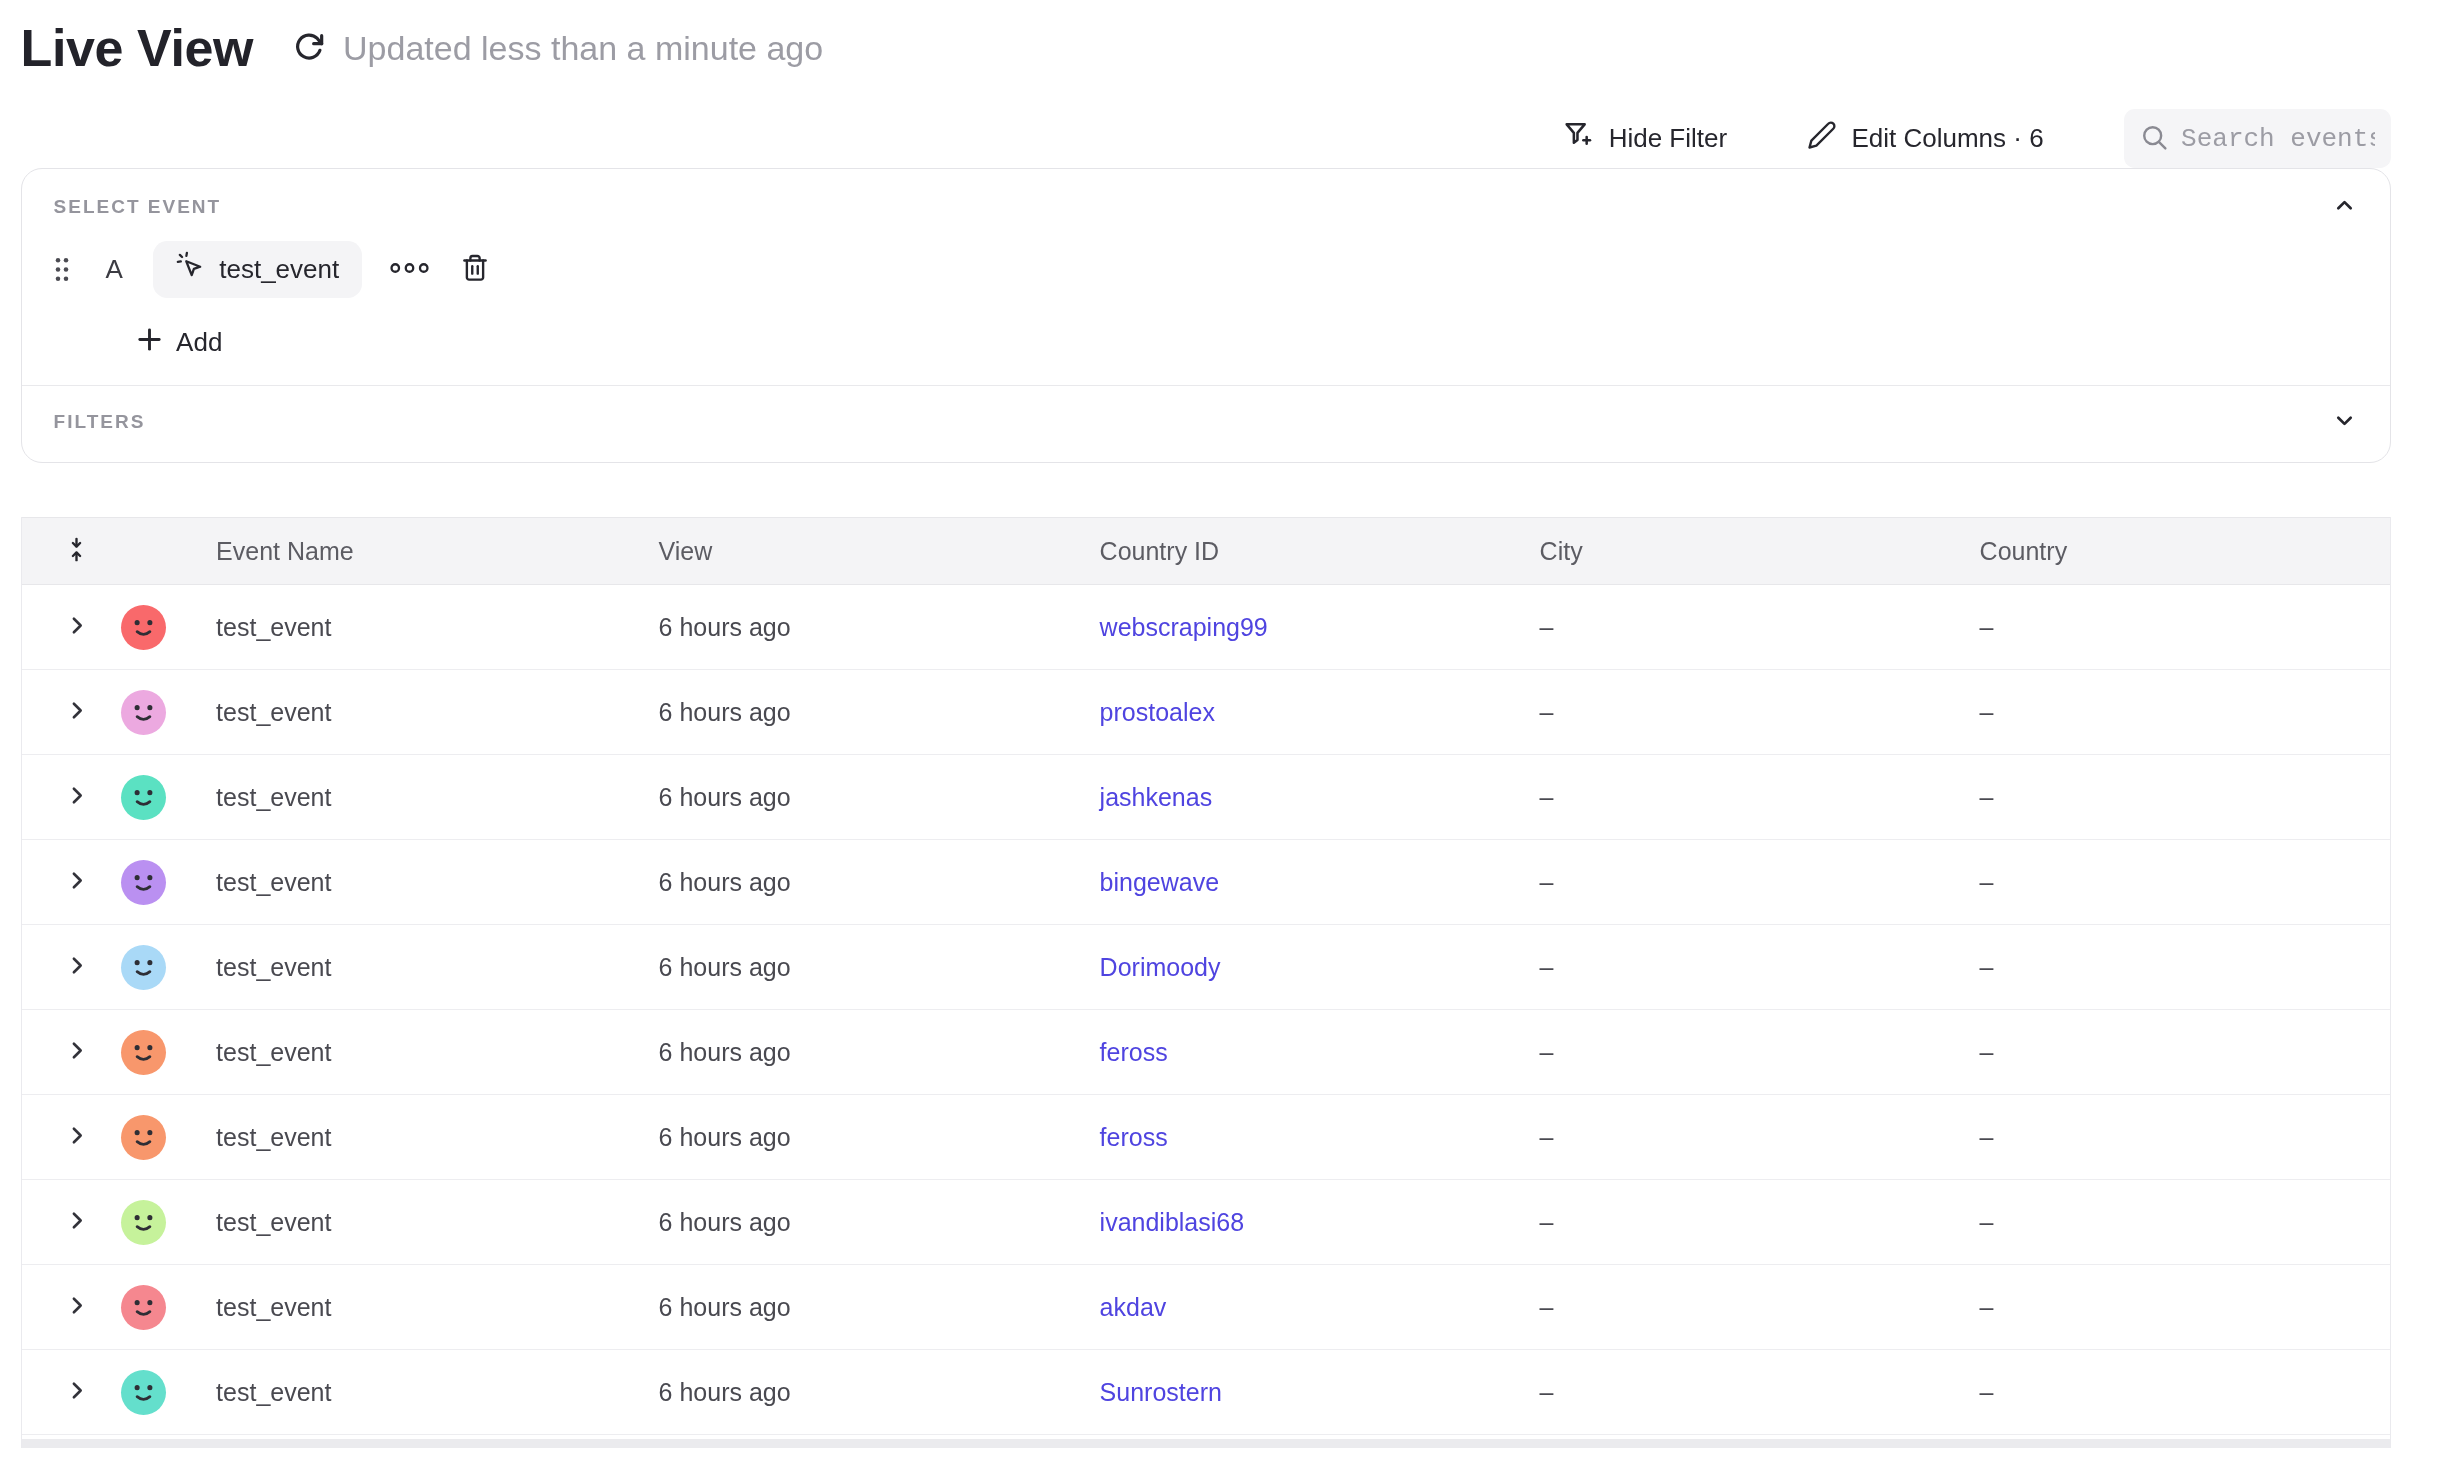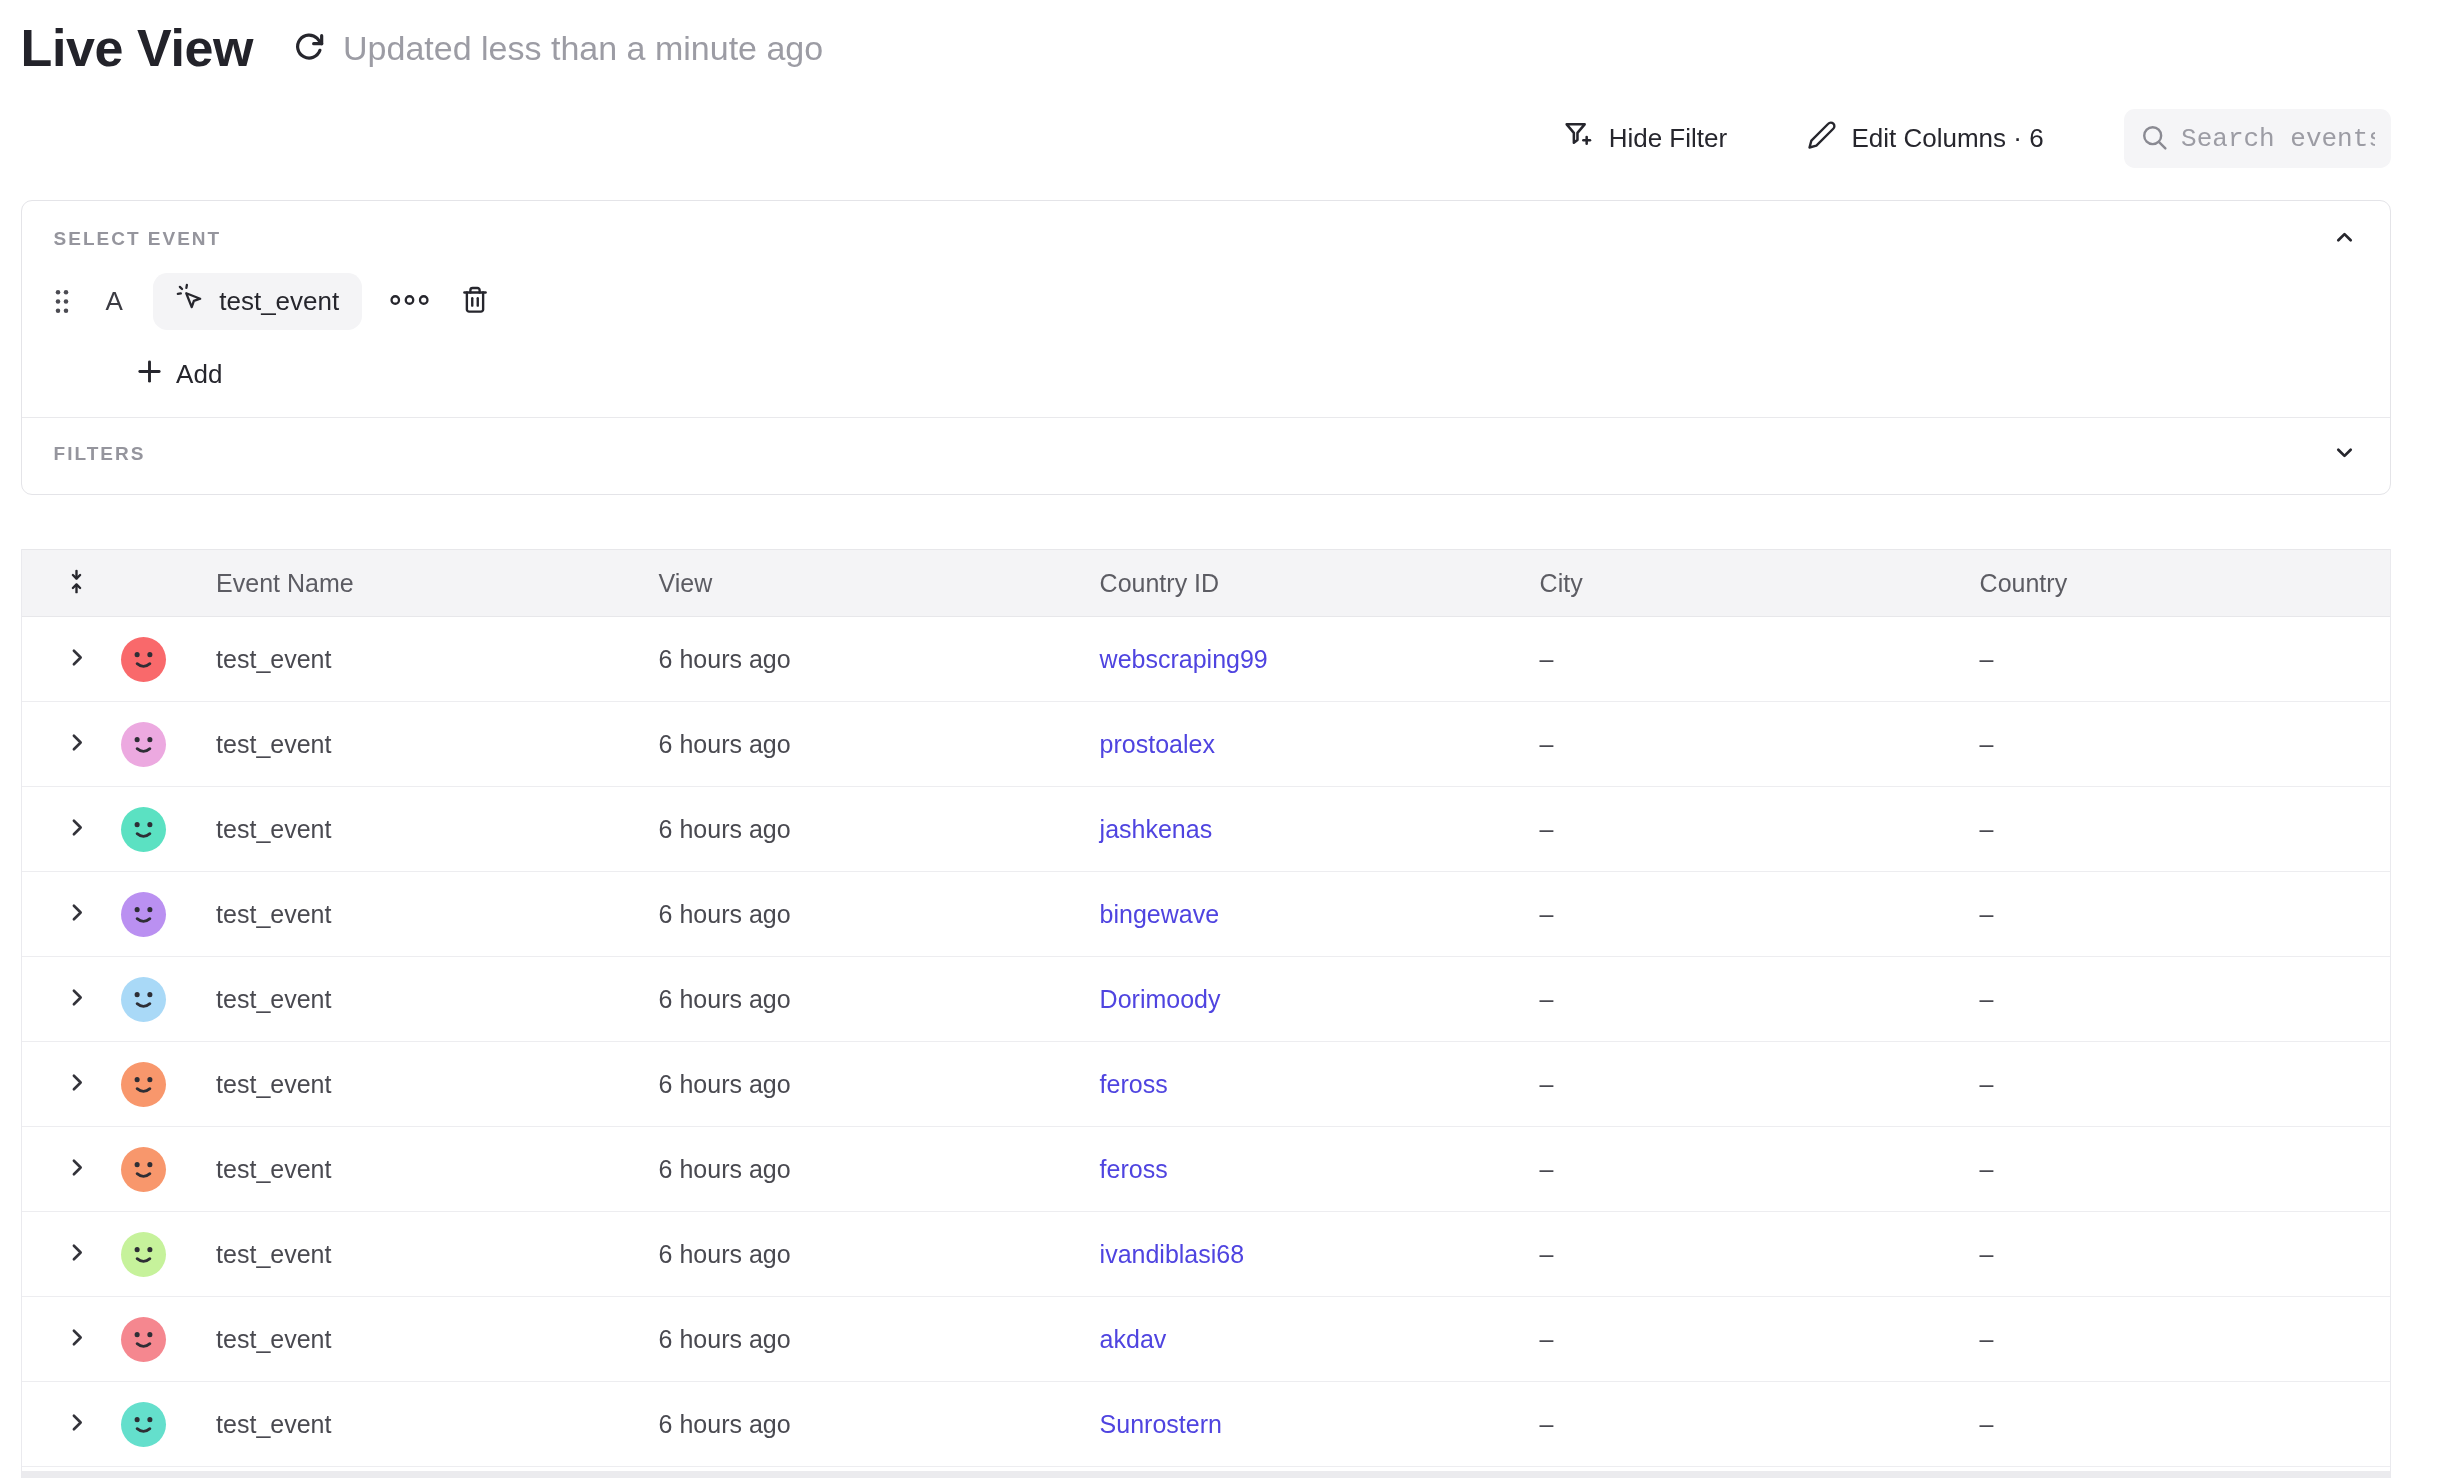--- a/index.html
+++ b/index.html
@@ -18,21 +18,21 @@
   .toolbar { margin-top:34px; height:59px; display:flex; justify-content:flex-end; align-items:center; gap:80px; }
   .tool-btn { display:flex; align-items:center; gap:14.3px; background:none; border:none; cursor:pointer;
     font-family:inherit; font-size:26px; font-weight:500; color:#26262d; }
   .search-box { width:267px; height:59px; background:#f5f5f7; border-radius:10.7px; display:flex; align-items:center;
     padding:0 16px; gap:12.5px; }
   .search-box input { flex:1; min-width:0; border:none; background:transparent; outline:none;
     font-family:Liberation Mono, monospace; font-size:26px; color:#44444b; }
   .search-box input::placeholder { color:#9c9ca4; }
 
   
-  .query-panel { margin-top:32px; border:0.9px solid #e4e4e8; border-radius:11px; background:#fff; }
+  .query-panel { border:0.9px solid #e4e4e8; border-radius:21px; background:#fff; }
   .qp-row-head { display:flex; justify-content:space-between; align-items:center; padding:25px 32px 0; height:50px; }
   .qp-label { font-size:19px; font-weight:700; letter-spacing:2px; color:#95959d; }
   .icon-btn { background:none; border:none; cursor:pointer; display:flex; align-items:center; justify-content:center; }
   .qp-event-row { display:flex; align-items:center; padding:21.5px 32px 0; }
   .drag-handle { cursor:grab; display:flex; align-items:center; }
   .row-letter { margin-left:36px; font-size:26px; color:#3c3c43; }
   .event-chip { margin-left:30px; height:57px; display:flex; align-items:center; gap:14.3px; padding:0 23px;
     background:#f4f4f6; border:none; border-radius:14.3px; cursor:pointer;
     font-family:inherit; font-size:26px; font-weight:500; color:#26262d; }
   .dots-btn { margin-left:27px; }

